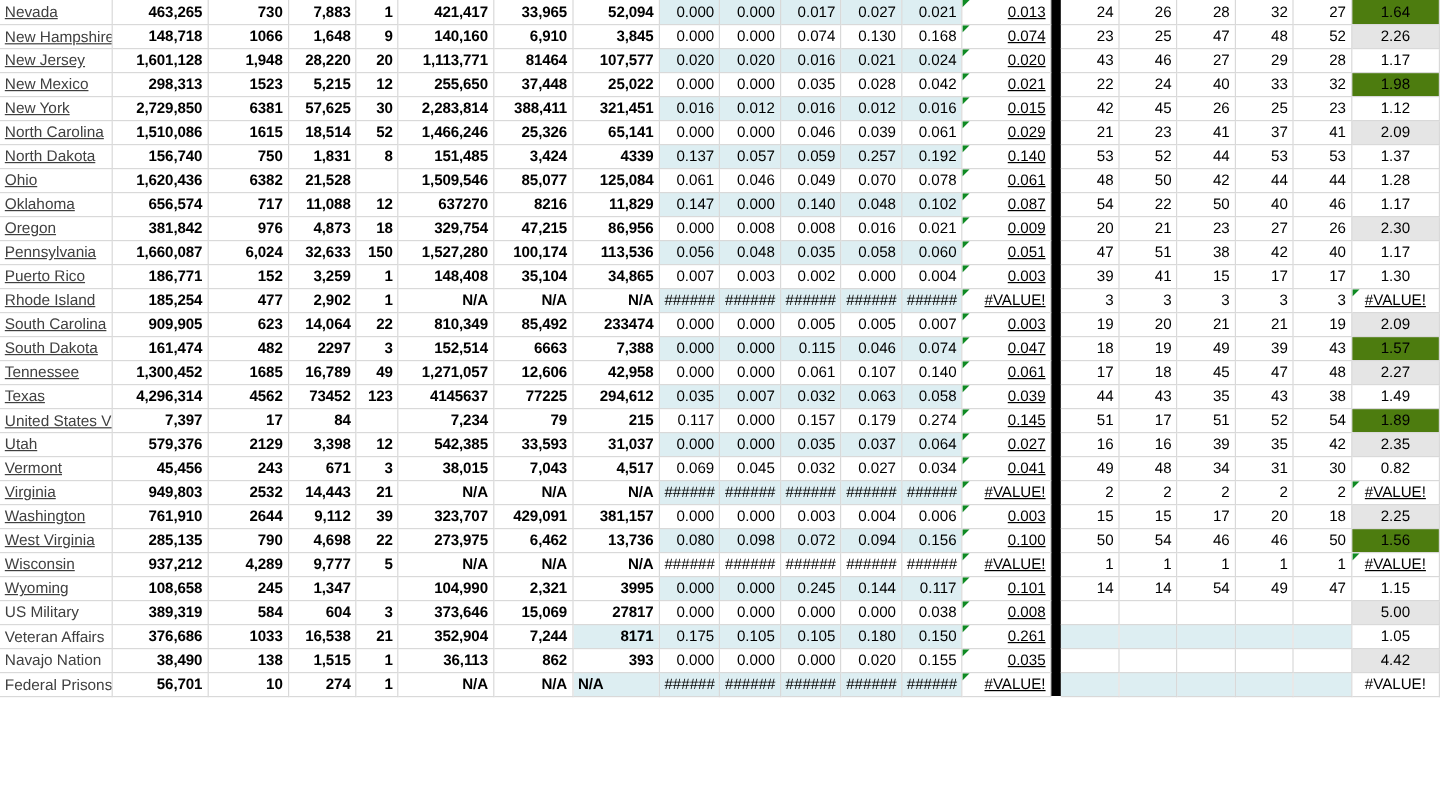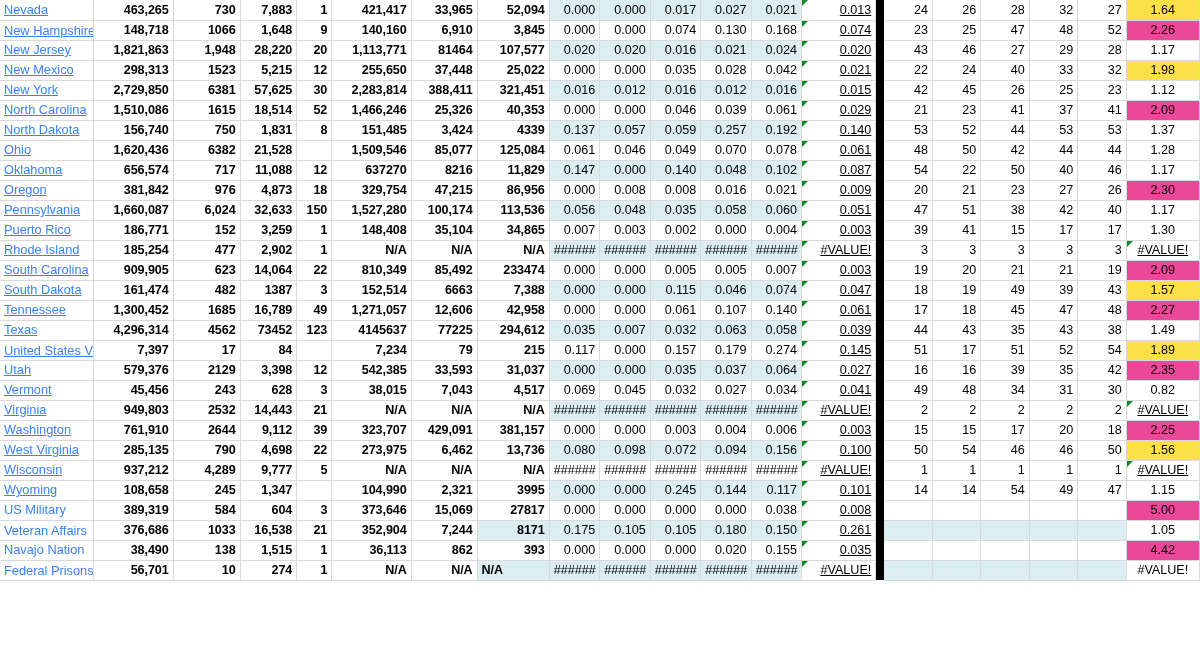--- a/index.html
+++ b/index.html
@@ -51,21 +51,21 @@
   col.c-m{width:72px}
   col.c-sep{width:8px}
   col.c-r{width:47px}
   col.c-last{width:71px}
 
   
   .name{
     text-align:left;
     font-weight:400;
     font-size:12.8px;
-    color:#3b82f6;
+    color:#404040;
     white-space:normal;
     line-height:16px;
     padding-left:2px;
   }
   .name .u{
     text-decoration:underline;
     text-underline-offset:1px;
   }
   .num{
     text-align:right;
@@ -82,22 +82,22 @@
     text-align:right;
     font-weight:400;
     font-size:12.6px;
   }
   .final{
     text-align:center;
     font-weight:400;
     font-size:12.6px;
   }
   .blue{background:#ddeef2;}
-  .yellow{background:#fde047;}
-  .pink{background:#ec4899;}
+  .yellow{background:#4d7c0f;}
+  .pink{background:#e5e5e5;}
   .lalign{text-align:left;}
 
   
   .sep{
     background:#000000;
     border-right:none !important;
     border-bottom:none !important;
     padding:0;
   }
   
@@ -189,21 +189,21 @@
           <td class="sep"></td>
           <td class="rank tall">23</td>
           <td class="rank tall">25</td>
           <td class="rank tall">47</td>
           <td class="rank tall">48</td>
           <td class="rank tall">52</td>
           <td class="final tall pink">2.26</td>
         </tr>
         <tr>
           <td class="name"><span class="u">New Jersey</span></td>
-          <td class="num">1,821,863</td>
+          <td class="num">1,601,128</td>
           <td class="num">1,948</td>
           <td class="num">28,220</td>
           <td class="num">20</td>
           <td class="num">1,113,771</td>
           <td class="num">81464</td>
           <td class="num">107,577</td>
           <td class="rate blue">0.020</td>
           <td class="rate blue">0.020</td>
           <td class="rate blue">0.016</td>
           <td class="rate blue">0.021</td>
@@ -264,21 +264,21 @@
           <td class="final">1.12</td>
         </tr>
         <tr>
           <td class="name"><span class="u">North Carolina</span></td>
           <td class="num">1,510,086</td>
           <td class="num">1615</td>
           <td class="num">18,514</td>
           <td class="num">52</td>
           <td class="num">1,466,246</td>
           <td class="num">25,326</td>
-          <td class="num">40,353</td>
+          <td class="num">65,141</td>
           <td class="rate">0.000</td>
           <td class="rate">0.000</td>
           <td class="rate">0.046</td>
           <td class="rate">0.039</td>
           <td class="rate">0.061</td>
           <td class="rate mark">0.029</td>
           <td class="sep"></td>
           <td class="rank">21</td>
           <td class="rank">23</td>
           <td class="rank">41</td>
@@ -467,21 +467,21 @@
           <td class="rank">20</td>
           <td class="rank">21</td>
           <td class="rank">21</td>
           <td class="rank">19</td>
           <td class="final pink">2.09</td>
         </tr>
         <tr>
           <td class="name"><span class="u">South Dakota</span></td>
           <td class="num">161,474</td>
           <td class="num">482</td>
-          <td class="num">1387</td>
+          <td class="num">2297</td>
           <td class="num">3</td>
           <td class="num">152,514</td>
           <td class="num">6663</td>
           <td class="num">7,388</td>
           <td class="rate blue">0.000</td>
           <td class="rate blue">0.000</td>
           <td class="rate blue">0.115</td>
           <td class="rate blue">0.046</td>
           <td class="rate blue">0.074</td>
           <td class="rate mark">0.047</td>
@@ -582,21 +582,21 @@
           <td class="rank">16</td>
           <td class="rank">39</td>
           <td class="rank">35</td>
           <td class="rank">42</td>
           <td class="final pink">2.35</td>
         </tr>
         <tr>
           <td class="name"><span class="u">Vermont</span></td>
           <td class="num">45,456</td>
           <td class="num">243</td>
-          <td class="num">628</td>
+          <td class="num">671</td>
           <td class="num">3</td>
           <td class="num">38,015</td>
           <td class="num">7,043</td>
           <td class="num">4,517</td>
           <td class="rate">0.069</td>
           <td class="rate">0.045</td>
           <td class="rate">0.032</td>
           <td class="rate">0.027</td>
           <td class="rate">0.034</td>
           <td class="rate mark">0.041</td>

